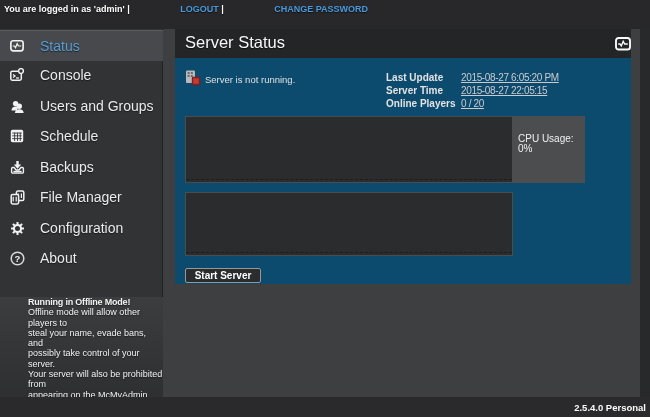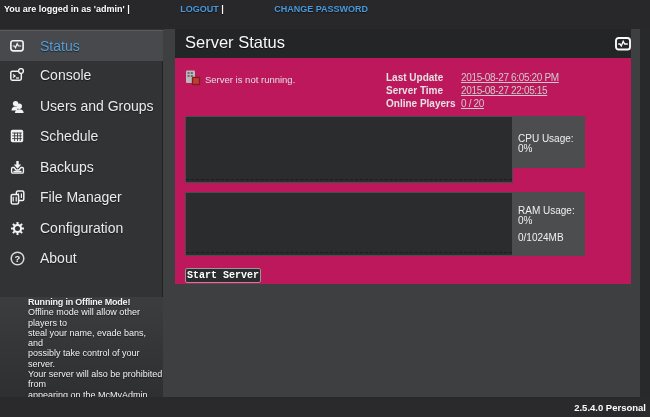--- a/index.html
+++ b/index.html
@@ -3,42 +3,42 @@
 <meta charset="utf-8">
 <style>
 html,body{margin:0;padding:0;}
 body{font-family:"Liberation Sans",sans-serif;}
 #page{position:relative;width:650px;height:417px;background:#28292b;overflow:hidden;}
 #topbar{position:absolute;left:0;top:0;width:650px;height:29px;background:#28282a;
   color:#fff;font-size:9px;font-weight:bold;}
 #topbar .in{position:absolute;left:4px;top:4px;white-space:nowrap;text-shadow:0 1px 1px rgba(0,0,0,0.6);}
 #topbar a{color:#4a99dc;text-decoration:none;padding-left:48px;}
 #wrapper{position:absolute;left:163px;top:29px;width:477px;height:368px;background:#3e3f41;}
-#panel{position:absolute;left:175px;top:29px;width:456px;height:255px;background:#be185d;}
+#panel{position:absolute;left:175px;top:29px;width:456px;height:255px;background:#0c4a6e;}
 #phead{position:absolute;left:0;top:0;width:456px;height:29px;background:#242527;}
 #phead .t{position:absolute;left:10px;top:4px;font-size:16.5px;color:#f8f8f8;text-shadow:0 1px 1px rgba(0,0,0,0.6);}
 #phead svg{position:absolute;right:0px;top:8px;}
 .srvline{position:absolute;left:10px;top:41px;}
 .srvline .txt{position:absolute;left:20px;top:4px;font-size:9.5px;color:#e0e0e0;white-space:nowrap;}
 .info{position:absolute;font-size:10px;line-height:13px;white-space:nowrap;}
 .info.lbl{left:211px;top:42px;color:#e3e3e3;font-weight:bold;}
 .info.val{left:286px;top:42px;color:#cbcbcd;letter-spacing:-0.35px;text-decoration:underline;}
 .chart{position:absolute;left:10px;width:326px;background:#2b2c2e;border:1px solid #4b4c4e;}
 .chart .zero{position:absolute;left:0;right:0;bottom:2px;border-top:1px dashed #1d1d1f;}
 #cpuchart{top:87px;height:65px;}
 #ramchart{top:163px;height:62px;}
 .lblbox{position:absolute;left:337px;width:73px;background:#4c4d4f;color:#f0f0f0;
   font-size:10px;line-height:9.5px;}
-#cpubox{top:87px;height:52px;}
+#cpubox{top:87px;height:67px;}
 #rambox{top:163px;height:64px;}
 #cpubox .in{position:absolute;left:6px;top:18px;}
 #rambox .in{position:absolute;left:6px;top:14px;}
 #startbtn{position:absolute;left:10px;top:239px;width:74px;height:13px;
   background:#2b2c2e;border:1px solid #97979a;border-radius:2px;
-  color:#fff;font-size:10px;font-weight:bold;text-align:center;line-height:13px;font-family:Liberation Mono, monospace;}
+  color:#fff;font-size:10px;font-weight:bold;text-align:center;line-height:13px;}
 #sidebar{position:absolute;left:0;top:29px;width:163px;height:368px;background:#323335;}
 #sidebar .edge{position:absolute;right:0;top:0;bottom:0;width:1px;background:#202123;}
 .mrow{position:absolute;left:0;width:163px;height:30px;}
 .mrow .ic{position:absolute;left:10px;top:50%;margin-top:-7px;}
 .mrow .tx{position:absolute;left:40px;top:50%;margin-top:-8px;font-size:14px;color:#ebebed;text-shadow:0 1px 1px rgba(0,0,0,0.55);}
 .mrow.sel{background:#47494c;border-top:1px solid #595b5e;height:30px;}
 .mrow.sel .tx{color:#559ed6;}
 #notifhead{position:absolute;left:0;top:252.5px;width:163px;height:13px;
   background:linear-gradient(#464749,#3b3c3e);border-top:1px solid #57585a;border-bottom:1px solid #28292b;
   color:#f2f2f2;font-size:9px;font-weight:bold;text-shadow:0 1px 1px rgba(0,0,0,0.5);margin-top:36px;}
@@ -79,23 +79,20 @@
     <div class="info lbl">Last Update<br>Server Time<br>Online Players</div>
     <div class="info val">2015-08-27 6:05:20 PM<br>2015-08-27 22:05:15<br>0 / 20</div>
     <div class="chart" id="cpuchart">
         <div class="zero"></div>
       </div>
     <div class="lblbox" id="cpubox">
         <div class="in">CPU Usage:<br>0%</div>
       </div>
     <div class="chart" id="ramchart">
         <div class="zero"></div>
-      </div>
-    <div class="lblbox" id="rambox">
-        <div class="in">RAM Usage:<br>0%<div style="height:8px"></div>0/1024MB</div>
       </div>
     <div id="startbtn">Start Server</div>
   </div>
   <div id="sidebar">
     <div class="edge"></div>
     <div class="mrow sel" style="top:1px;">
       <svg class="ic" width="14" height="14" viewBox="0 0 16 14">
         <rect x="1" y="1" width="14" height="11.5" rx="2.6" fill="none" stroke="#f2f2f2" stroke-width="1.9"></rect>
         <polyline points="3.2,7 5,7 6.3,8.9 8.2,4.4 9.7,7 12.8,7" fill="none" stroke="#f2f2f2" stroke-width="1.4"></polyline>
       </svg>

